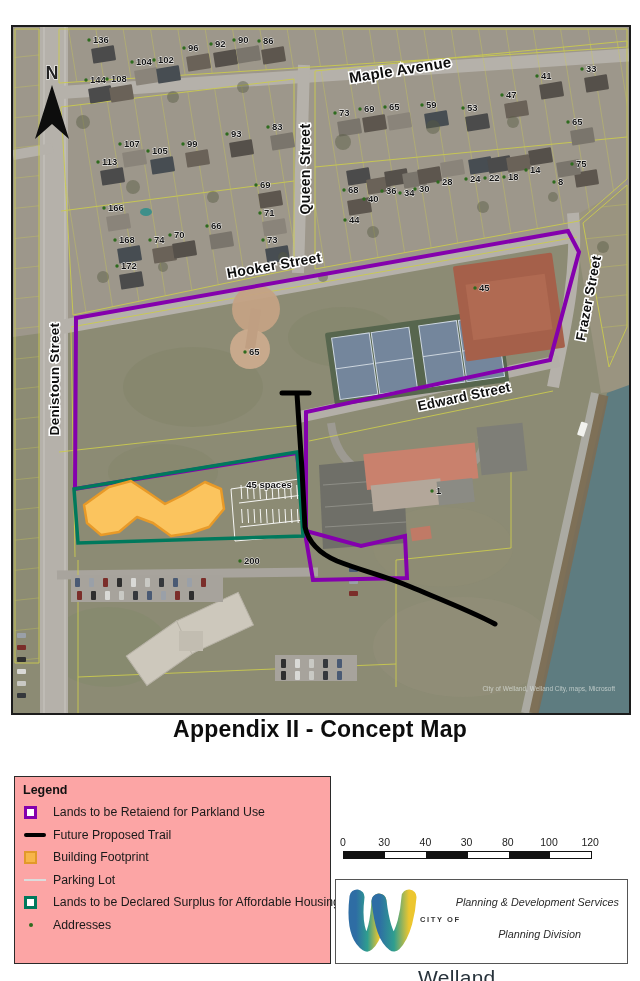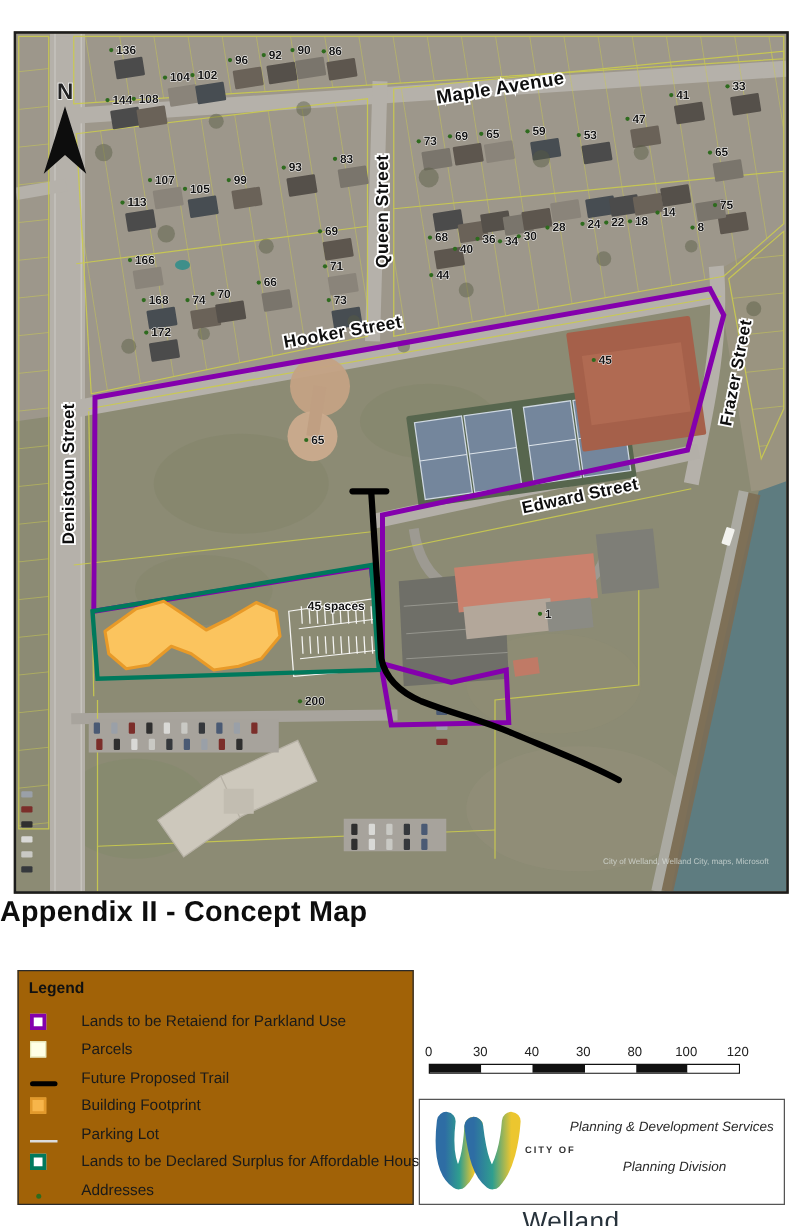--- a/index.html
+++ b/index.html
@@ -6,30 +6,30 @@
   body{
     width:640px;height:981px;position:relative;background:#ffffff;
     font-family:"Liberation Sans", sans-serif;color:#111;overflow:hidden;
   }
   .map-frame{
     position:absolute;left:11px;top:25px;width:616px;height:686px;
     border:2px solid #1c1c1c;background:#8c8b74;overflow:hidden;
   }
   .map-frame svg{display:block;}
   .page-title{
-    position:absolute;left:0;top:716px;width:640px;
+    position:absolute;left:0;top:716px;width:640px;text-align:center;
     font-size:23px;font-weight:bold;letter-spacing:.2px;color:#0d0d0d;
   }
   .legend-box{
     position:absolute;left:14px;top:776px;width:317px;height:188px;
-    border:1.5px solid #2a2a2a;background:#a16207;box-sizing:border-box;
+    border:1.5px solid #2a2a2a;background:#fca5a5;box-sizing:border-box;
     padding:6px 8px 4px 8px;
   }
   .legend-header{font-size:12.5px;font-weight:bold;margin-bottom:4px;}
-  .legend-row{display:flex;align-items:flex-end;height:22.5px;gap:12px;}
+  .legend-row{display:flex;align-items:center;height:22.5px;}
   .swatch{width:30px;display:flex;justify-content:flex-start;align-items:center;flex:0 0 30px;}
   .legend-label{font-size:12.3px;color:#1a1a1a;white-space:nowrap;}
   .sw-box{width:13px;height:13px;box-sizing:border-box;background:#fff;margin-left:1px;}
   .sw-parkland{border:3.5px solid #8400ad;}
   .sw-parcels{background:#ffffe6;border:1px solid #e9e9bb;}
   .sw-building{background:#f7b54a;border:2px solid #e2992b;}
   .sw-surplus{border:3px solid #00795c;}
   .sw-trail{width:22px;height:4px;background:#000;border-radius:2px;margin-left:1px;}
   .sw-parking{width:22px;height:1.5px;background:#dcdcdc;margin-left:1px;}
   .sw-address{width:4px;height:4px;border-radius:50%;background:#2e6b1e;margin-left:6px;}
@@ -429,26 +429,20 @@
 <div class="legend-box">
   <div class="legend-header">Legend</div>
   <div class="legend-row">
     <span class="swatch">
         <span class="sw-box sw-parkland"></span>
       </span>
     <span class="legend-label">Lands to be Retaiend for Parkland Use</span>
   </div>
   <div class="legend-row">
     <span class="swatch">
-        <span class="sw-box sw-parcels"></span>
-      </span>
-    <span class="legend-label">Parcels</span>
-  </div>
-  <div class="legend-row">
-    <span class="swatch">
         <span class="sw-trail"></span>
       </span>
     <span class="legend-label">Future Proposed Trail</span>
   </div>
   <div class="legend-row">
     <span class="swatch">
         <span class="sw-box sw-building"></span>
       </span>
     <span class="legend-label">Building Footprint</span>
   </div>

